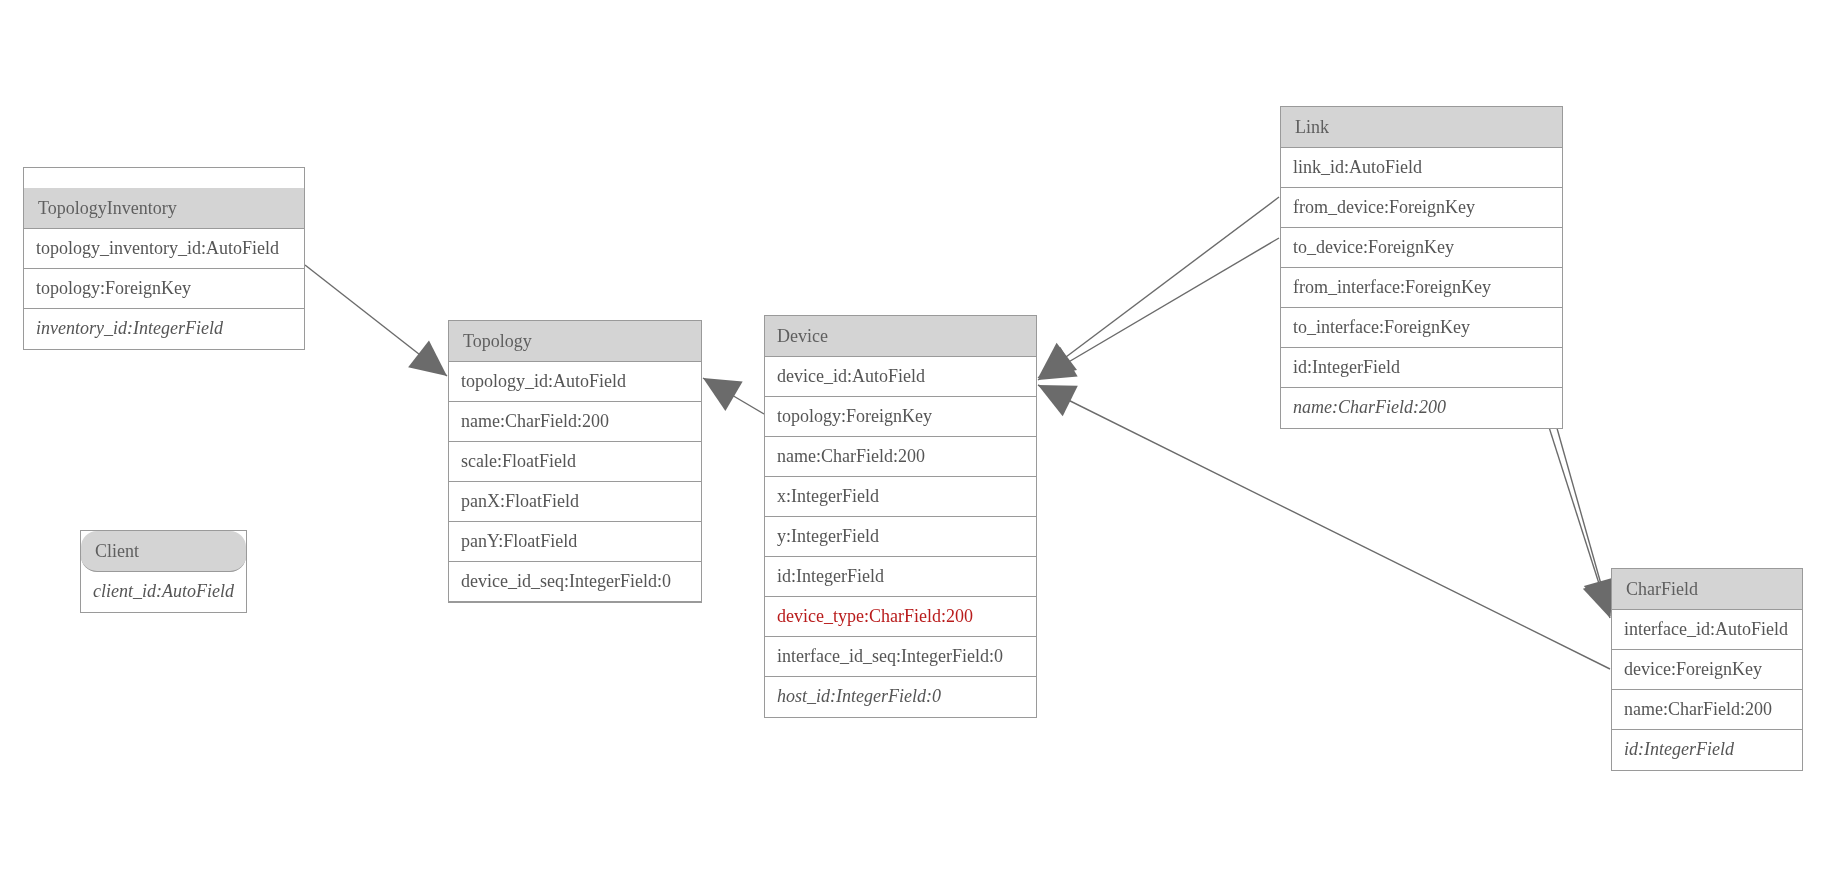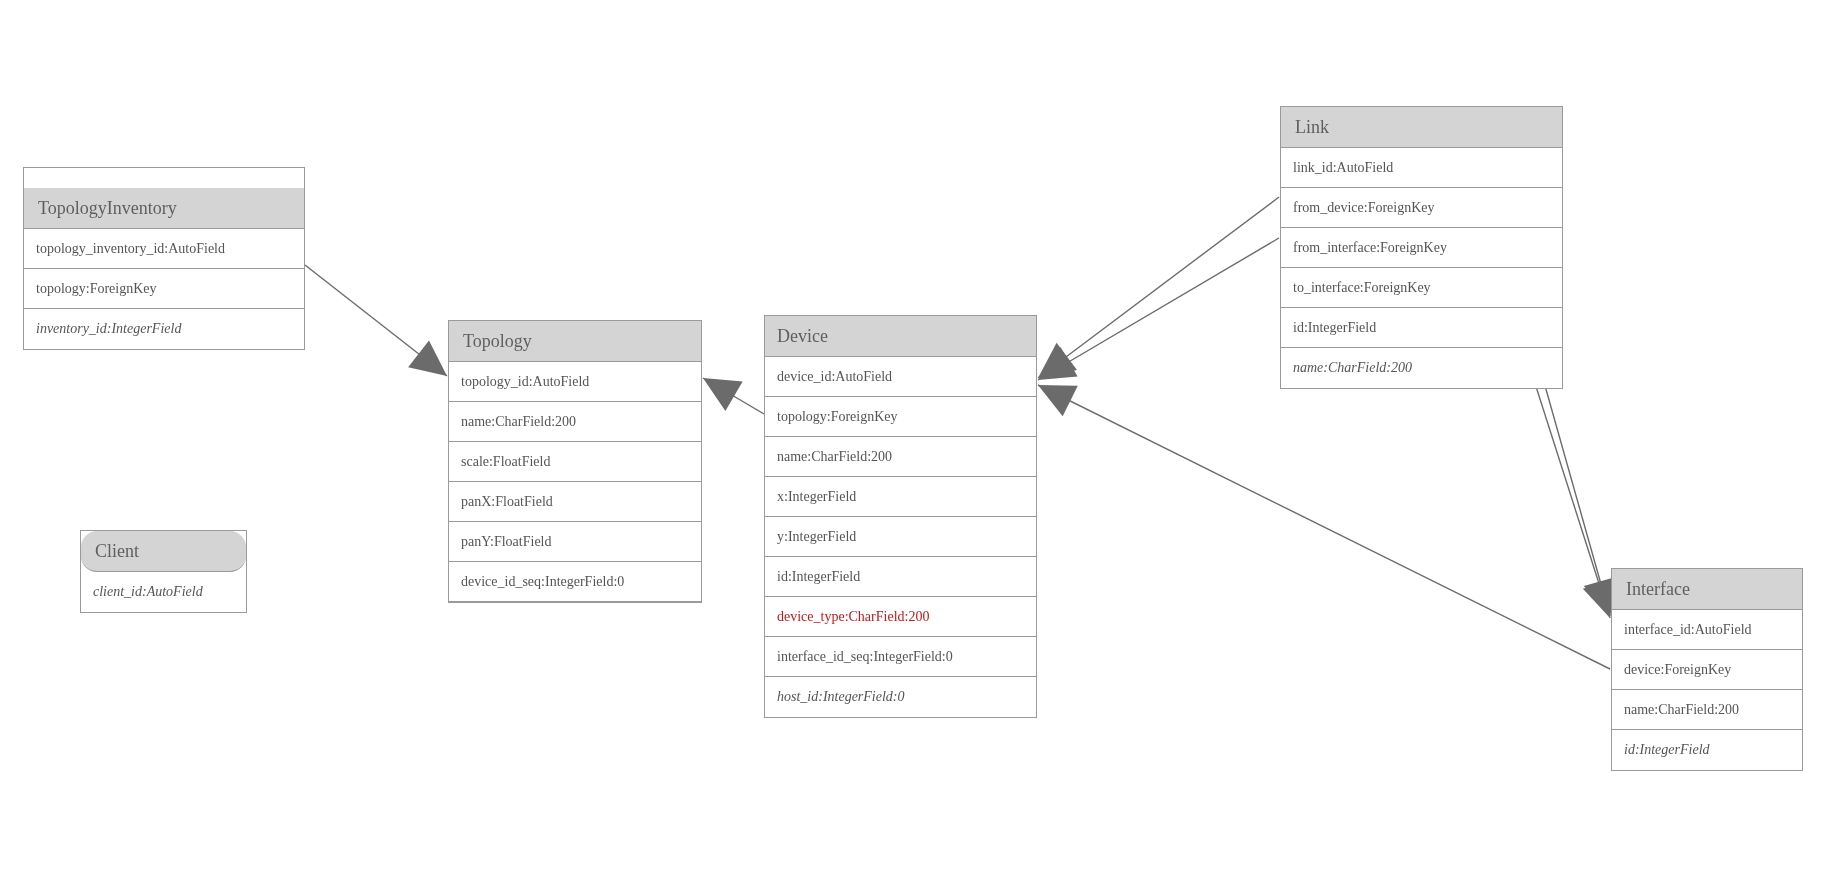--- a/index.html
+++ b/index.html
@@ -42,21 +42,21 @@
     line-height: 40px;
     height: 41px;
     padding: 0 0 0 14px;
     white-space: nowrap;
     overflow: hidden;
   }
   .entity-field {
     box-sizing: border-box;
     border-bottom: 1px solid #9a9a9a;
     color: #555555;
-    font-size: 14px;
+    font-size: 18px;
     line-height: 39px;
     height: 40px;
     padding: 0 12px 0 12px;
     white-space: nowrap;
     overflow: hidden;
     background: #ffffff;
   }
   .entity-field.last {
     border-bottom: none;
     font-style: italic;
@@ -126,25 +126,26 @@
       <div class="entity-field" style="border-bottom-color: rgb(154, 154, 154); color: rgb(85, 85, 85);">y:IntegerField</div>
       <div class="entity-field" style="border-bottom-color: rgb(154, 154, 154); color: rgb(85, 85, 85);">id:IntegerField</div>
       <div class="entity-field" style="border-bottom-color: rgb(154, 154, 154); color: #b91c1c;">device_type:CharField:200</div>
       <div class="entity-field" style="border-bottom-color: rgb(154, 154, 154); color: rgb(85, 85, 85);">interface_id_seq:IntegerField:0</div>
       <div class="entity-field last" style="border-bottom-color: rgb(154, 154, 154); color: rgb(85, 85, 85);">host_id:IntegerField:0</div>
     </div>
     <div class="entity" style="left: 1280px; top: 106px; width: 283px; border-color: rgb(154, 154, 154);">
       <div class="entity-header" style="background: rgb(212, 212, 212); border-bottom-color: rgb(154, 154, 154);">Link</div>
       <div class="entity-field" style="border-bottom-color: rgb(154, 154, 154); color: rgb(85, 85, 85);">link_id:AutoField</div>
       <div class="entity-field" style="border-bottom-color: rgb(154, 154, 154); color: rgb(85, 85, 85);">from_device:ForeignKey</div>
+      <div class="entity-field" style="border-bottom-color: rgb(154, 154, 154); color: rgb(85, 85, 85);">to_device:ForeignKey</div>
       <div class="entity-field" style="border-bottom-color: rgb(154, 154, 154); color: rgb(85, 85, 85);">from_interface:ForeignKey</div>
       <div class="entity-field" style="border-bottom-color: rgb(154, 154, 154); color: rgb(85, 85, 85);">to_interface:ForeignKey</div>
       <div class="entity-field" style="border-bottom-color: rgb(154, 154, 154); color: rgb(85, 85, 85);">id:IntegerField</div>
       <div class="entity-field last" style="border-bottom-color: rgb(154, 154, 154); color: rgb(85, 85, 85);">name:CharField:200</div>
     </div>
     <div class="entity" style="left: 1611px; top: 568px; width: 192px; border-color: rgb(154, 154, 154);">
-      <div class="entity-header" style="background: rgb(212, 212, 212); border-bottom-color: rgb(154, 154, 154);">Interface</div>
+      <div class="entity-header" style="background: rgb(212, 212, 212); border-bottom-color: rgb(154, 154, 154);">CharField</div>
       <div class="entity-field" style="border-bottom-color: rgb(154, 154, 154); color: rgb(85, 85, 85);">interface_id:AutoField</div>
       <div class="entity-field" style="border-bottom-color: rgb(154, 154, 154); color: rgb(85, 85, 85);">device:ForeignKey</div>
       <div class="entity-field" style="border-bottom-color: rgb(154, 154, 154); color: rgb(85, 85, 85);">name:CharField:200</div>
       <div class="entity-field last" style="border-bottom-color: rgb(154, 154, 154); color: rgb(85, 85, 85);">id:IntegerField</div>
     </div>
   </div>
 
 </body></html>

